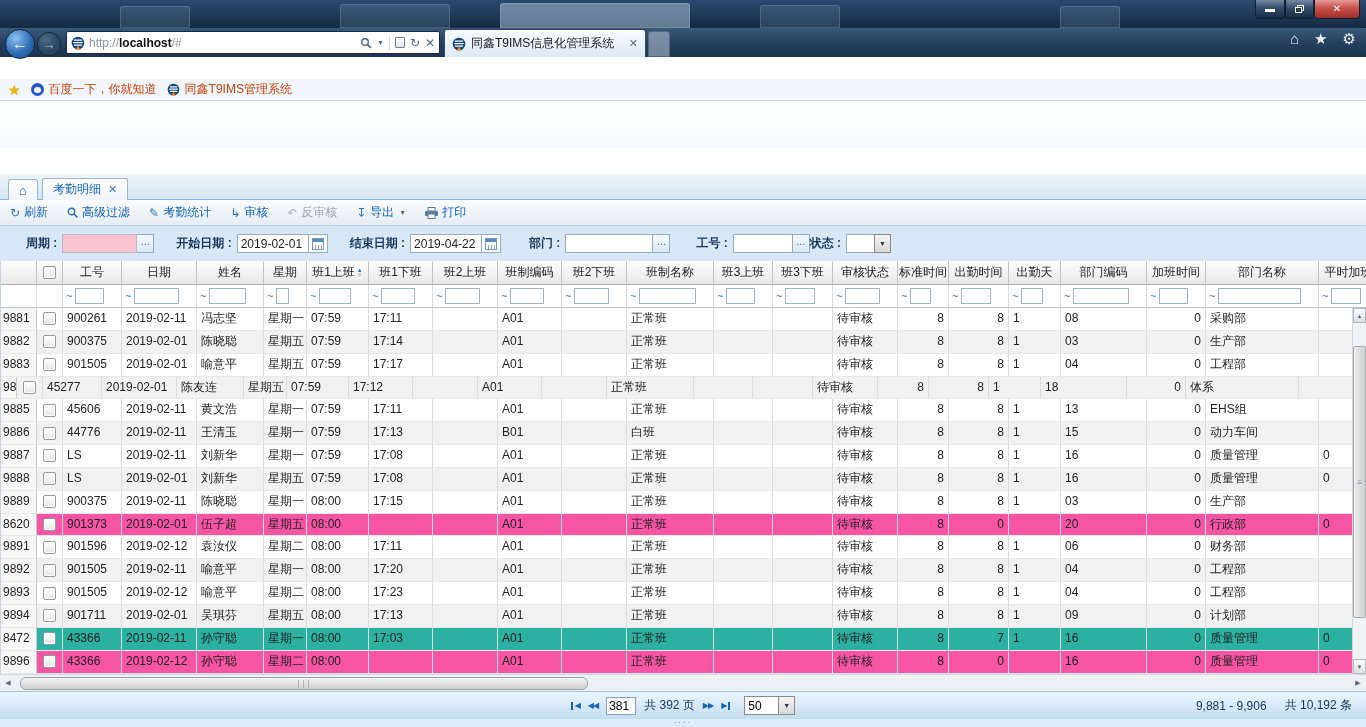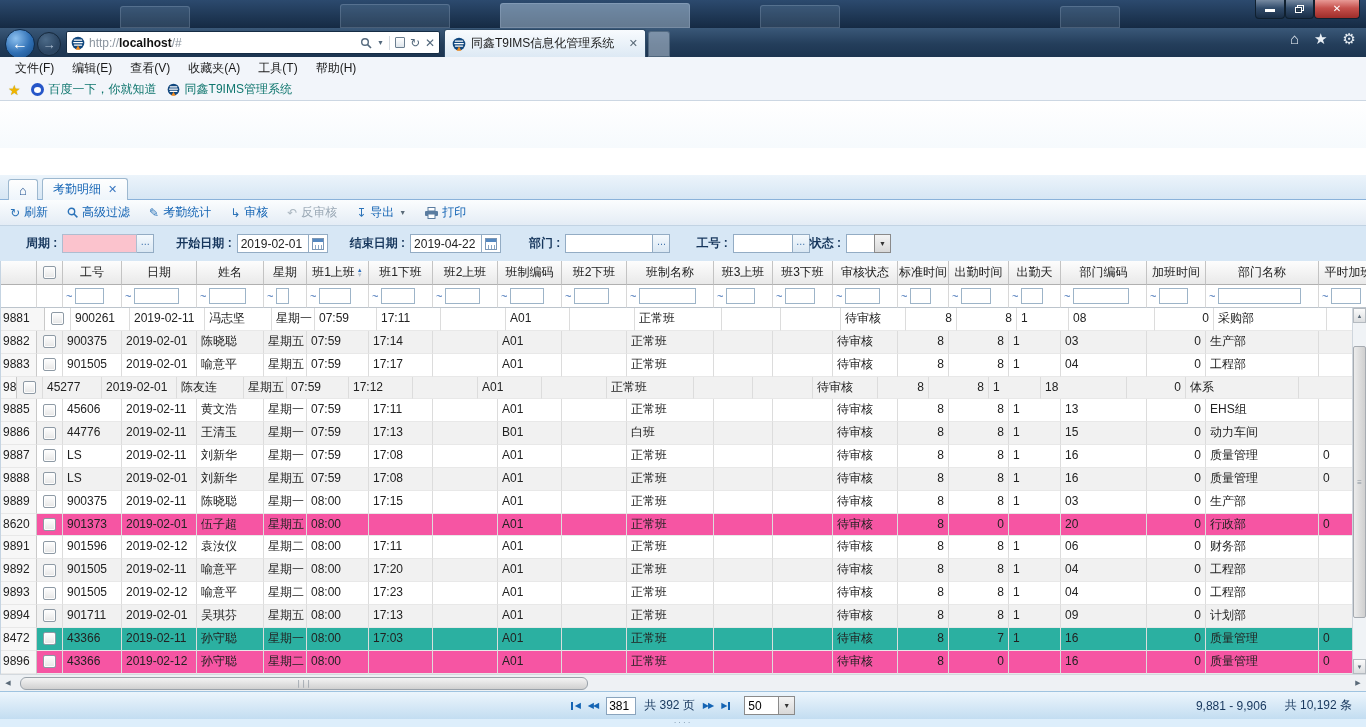--- a/index.html
+++ b/index.html
@@ -49,21 +49,21 @@
     background:rgba(185,200,216,.55);border:1px solid rgba(55,80,105,.6);}
   .browser-right{position:absolute;right:10px;top:31px;display:flex;gap:15px;color:#e9eff5;font-size:15px;line-height:1;}
 
   
   .menubar{position:absolute;left:0;top:57px;width:1366px;height:22px;background:#f2f5fa;
     display:flex;align-items:center;padding-left:6px;}
   .menu-item{padding:0 9px;color:#1a1a1a;}
   .favbar{position:absolute;left:0;top:79px;width:1366px;height:22px;background:#f2f5fa;
     border-bottom:1px solid #ccd7e3;display:flex;align-items:center;padding-left:8px;gap:10px;}
   .star-gold{color:#f0b400;font-size:14px;text-shadow:0 0 1px #9a7;}
-  .fav-item{display:flex;align-items:center;gap:5px;color:#0f766e;}
+  .fav-item{display:flex;align-items:center;gap:5px;color:#c2410c;}
   .baidu-ico{width:13px;height:13px;border-radius:50%;background:#2656c8;position:relative;}
   .baidu-ico::after{content:"";position:absolute;left:3px;top:4px;width:7px;height:6px;border-radius:50%;background:#fff;}
 
   
   .appheader{position:absolute;left:0;top:101px;width:1366px;height:47px;background:linear-gradient(#fff,#f6fafd);}
   .logo{position:absolute;left:10px;top:104px;text-align:center;}
   .logo .brand{display:block;font-size:5px;letter-spacing:1px;color:#1b4a8a;margin-top:0px;font-weight:bold;}
   .apptitle{position:absolute;left:58px;top:116px;font-size:17px;font-weight:bold;color:#1c3f77;letter-spacing:3px;}
   .userbar{position:absolute;right:10px;top:101px;height:47px;display:flex;align-items:center;gap:15px;color:#333;}
   .ub-item{display:flex;align-items:center;gap:4px;white-space:nowrap;}
@@ -241,28 +241,20 @@
     <span class="x">✕</span>
   </div>
   <div class="tabstub"></div>
 
   <div class="browser-right">
     <span>⌂</span>
     <span>★</span>
     <span>⚙</span>
   </div>
 
-  <div class="menubar">
-    <span class="menu-item">文件(F)</span>
-    <span class="menu-item">编辑(E)</span>
-    <span class="menu-item">查看(V)</span>
-    <span class="menu-item">收藏夹(A)</span>
-    <span class="menu-item">工具(T)</span>
-    <span class="menu-item">帮助(H)</span>
-  </div>
 
   <div class="favbar">
     <span class="star-gold">★</span>
     <span class="fav-item">
       <span class="baidu-ico"></span>
       <span>百度一下，你就知道</span>
     </span>
     <span class="fav-item">
       <svg width="13" height="13" viewBox="0 0 40 40">
         <circle cx="20" cy="20" r="18" fill="#11477e"></circle>
@@ -570,21 +562,21 @@
           <span class="tilde">~</span>
           <input class="gf-in" style="width: 83px;">
         </div>
         <div class="gf" style="width: 60px;">
           <span class="tilde">~</span>
           <input class="gf-in" style="width: 30px;">
         </div>
       </div>
     <div class="gbody" id="gbody">
         <div class="grid-row">
-          <div class="cell rownum" style="width: 44px;">9881</div>
+          <div class="cell rownum" style="width: 36px;">9881</div>
           <div class="cell cbcell" style="width: 26px;">
             <span class="checkbox"></span>
           </div>
           <div class="cell" style="width: 59px;">900261</div>
           <div class="cell" style="width: 75px;">2019-02-11</div>
           <div class="cell" style="width: 67px;">冯志坚</div>
           <div class="cell" style="width: 43px;">星期一</div>
           <div class="cell" style="width: 62px;">07:59</div>
           <div class="cell" style="width: 64px;">17:11</div>
           <div class="cell" style="width: 65px;"></div>

